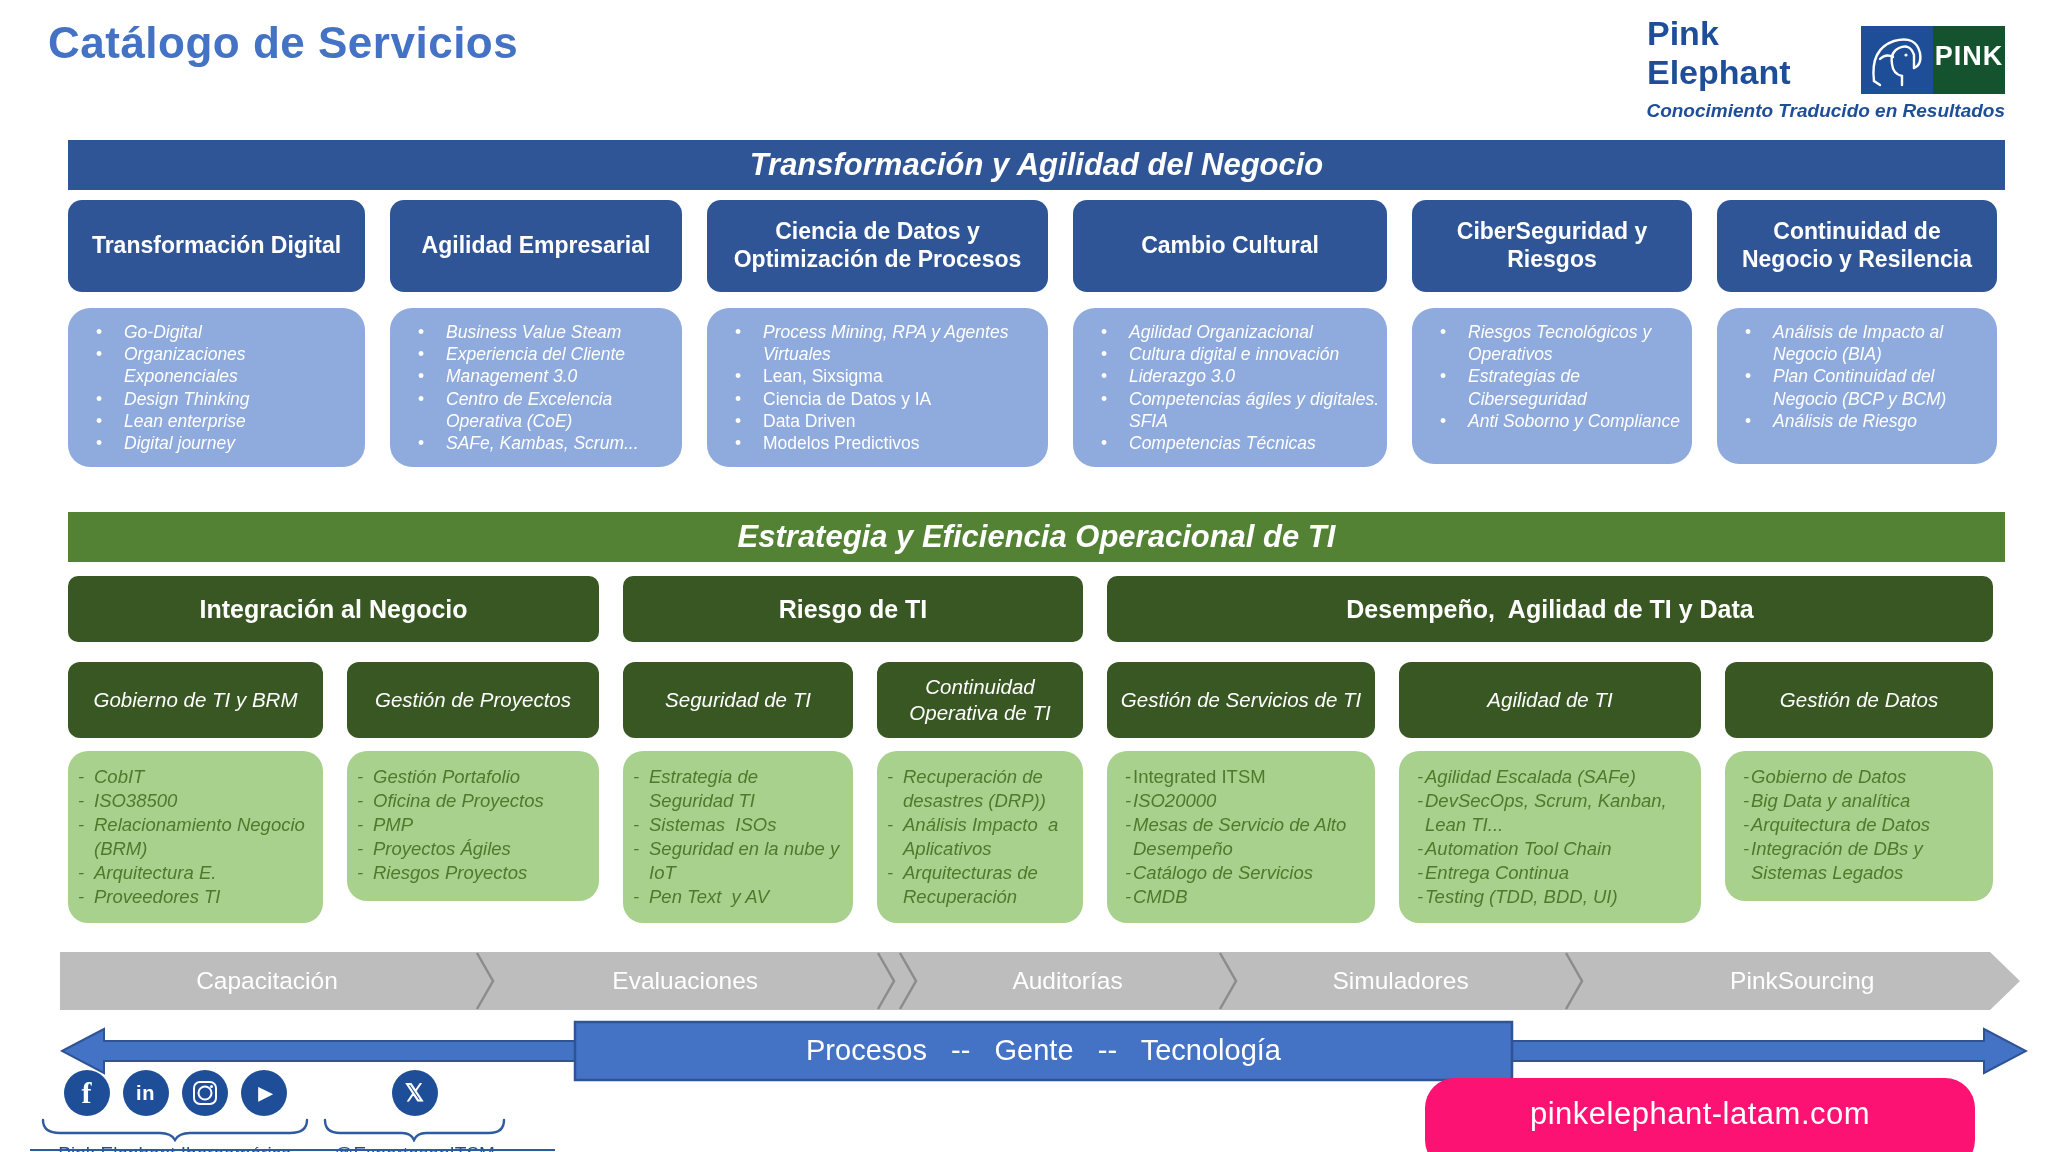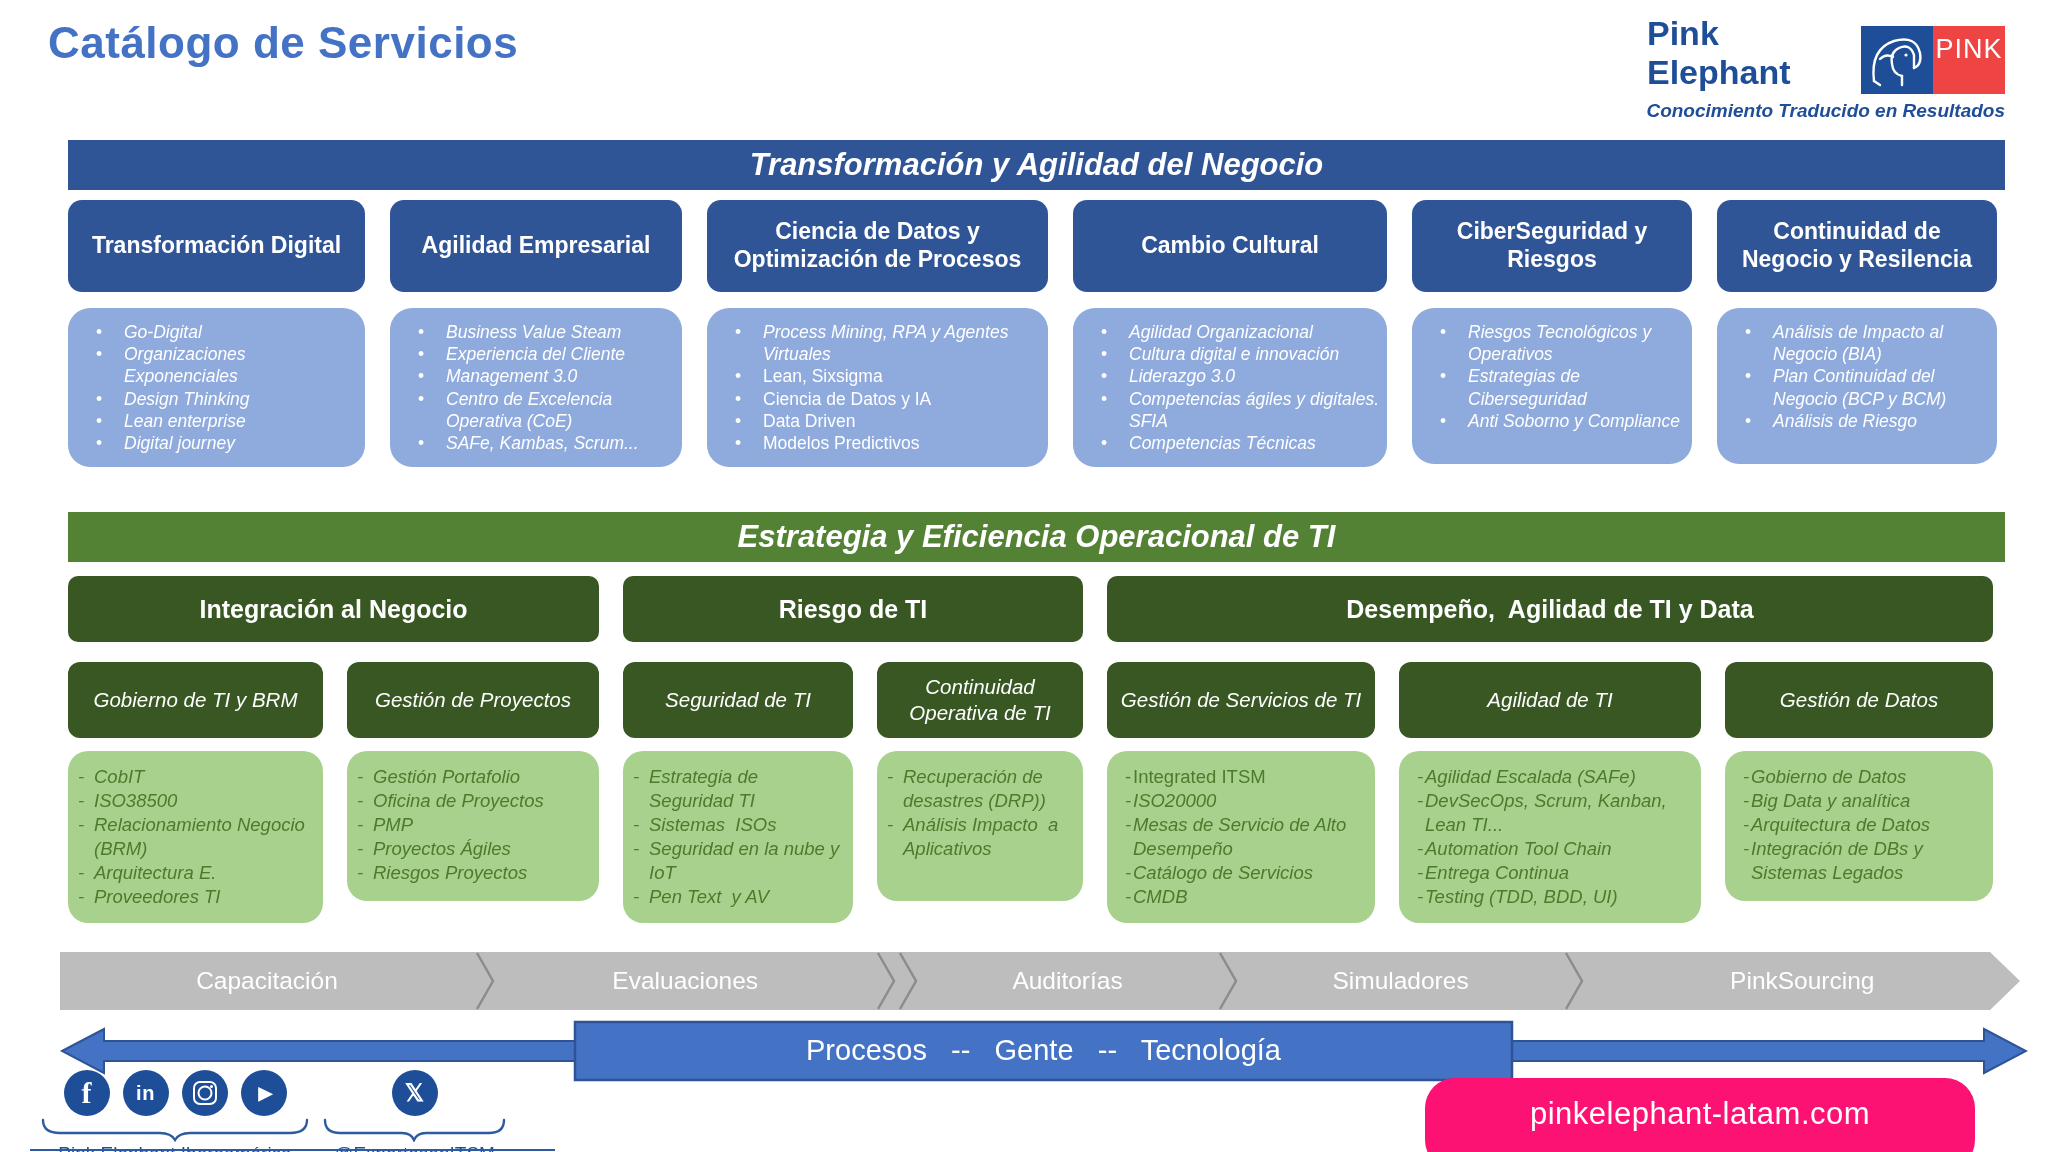--- a/index.html
+++ b/index.html
@@ -14,21 +14,21 @@
   .page-title {
     position:absolute; left:48px; top:18px;
     font-size:44px; font-weight:bold; color:#4472C4; letter-spacing:0.5px;
   }
   .logo { position:absolute; right:43px; top:14px; width:390px; }
   .logo-top { display:flex; align-items:flex-end; justify-content:flex-end; gap:14px;margin-left:32px; }
   .brand-name { font-size:34px; font-weight:bold; color:#1F4E99; padding-bottom:2px; }
   .logo-mark { display:flex; }
   .sq { width:72px; height:68px; display:flex; align-items:flex-start; justify-content:center; }
   .sq.blue { background:#1F4E99; align-items:center; }
-  .sq.pink { background:#ef4444; color:#fff; font-weight:normal; font-size:27px; letter-spacing:1px; padding-top:8px; }
+  .sq.pink { background:#14532d; color:#fff; font-weight:bold; font-size:27px; letter-spacing:1px; padding-top:15px; }
   .tagline {
     margin-top:6px; text-align:right;
     font-size:19px; font-style:italic; font-weight:bold; color:#1F4E99;
   }
 
   
   .banner {
     position:absolute; left:68px; width:1937px; height:50px;
     color:#fff; font-size:31px; font-weight:bold; font-style:italic;
     display:flex; align-items:center; justify-content:center;
@@ -266,20 +266,21 @@
             <li>Sistemas  ISOs</li>
             <li>Seguridad en la nube y  IoT</li>
             <li>Pen Text  y AV</li>
           </ul>
       </div>
       <div class="it-col">
         <div class="sub-box">Continuidad Operativa de TI</div>
         <ul class="green-list">
             <li>Recuperación de desastres (DRP))</li>
             <li>Análisis Impacto  a Aplicativos</li>
+            <li>Arquitecturas de Recuperación</li>
           </ul>
       </div>
       <div class="it-col">
         <div class="sub-box">Gestión de Servicios de TI</div>
         <ul class="green-list wide-dash first-upright">
             <li>Integrated ITSM</li>
             <li>ISO20000</li>
             <li>Mesas de Servicio de Alto Desempeño</li>
             <li>Catálogo de Servicios</li>
             <li>CMDB</li>

